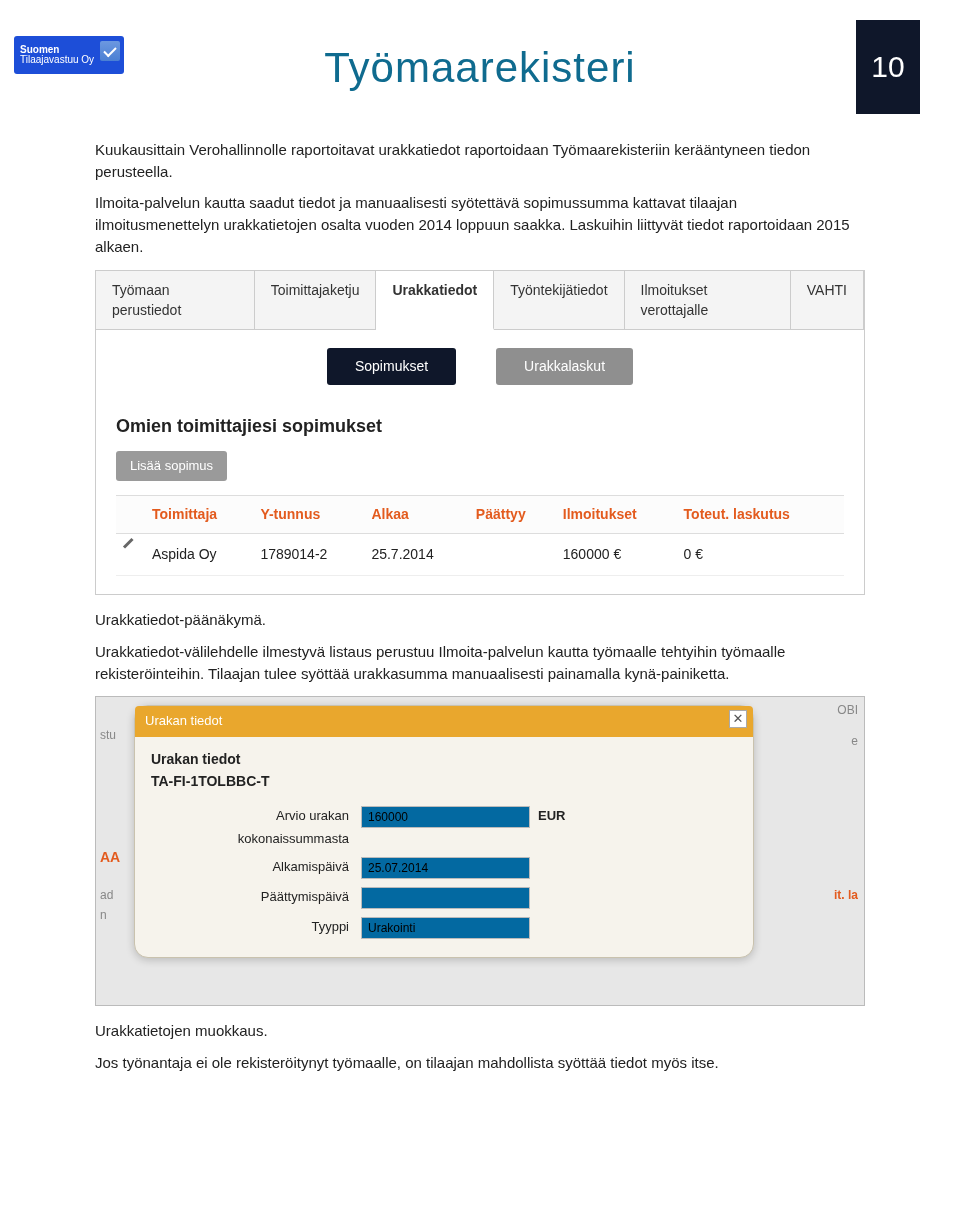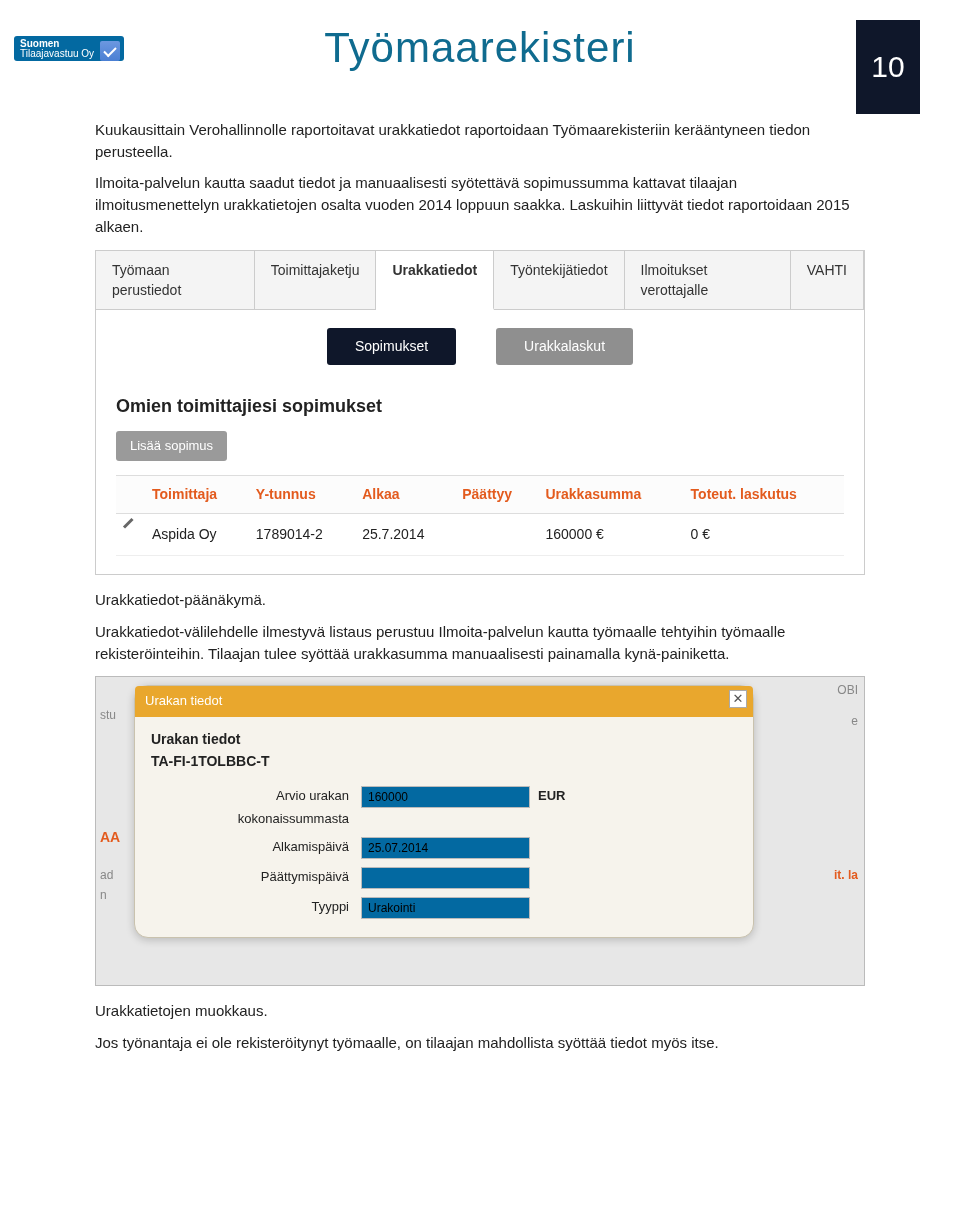--- a/index.html
+++ b/index.html
@@ -11,22 +11,22 @@
     font-size: 15px;
     line-height: 1.45;
   }
   .page-header {
     position: relative;
     padding: 18px 0 10px 0;
   }
   .logo-badge {
     position: absolute;
     left: 14px; top: 36px;
-    width: 110px; height: 25px;
-    background: #0369a1;
+    width: 110px; height: 38px;
+    background: #1d4ed8;
     border-radius: 3px;
     color: #fff;
     font-size: 10px;
     line-height: 1;
     padding: 4px 6px;
     display: flex; flex-direction: column; justify-content: center;
   }
   .logo-badge .l1 { font-weight: bold; }
   .logo-badge .l2 { font-size: 10px; }
   .logo-check {
@@ -38,20 +38,21 @@
     content:""; position:absolute; left:4px; top:6px; width:10px; height:5px;
     border-left:2px solid #fff; border-bottom:2px solid #fff;
     transform: rotate(-45deg);
   }
   .doc-title {
     text-align: center;
     font-size: 42px;
     font-weight: 400;
     color: #0f6b8f;
     letter-spacing: 1px;
+    margin-top: 20px;
   }
   .page-number {
     position: absolute;
     right: 40px; top: 20px;
     width: 64px; height: 94px;
     background: #0f172a;
     color: #fff;
     font-size: 30px;
     font-weight: 400;
     display: flex; align-items: center; justify-content: center;
@@ -246,21 +247,21 @@
       <h3>Omien toimittajiesi sopimukset</h3>
       <div class="btn-grey">Lisää sopimus</div>
       <table class="table1">
         <thead>
           <tr>
             <th style="width:30px"></th>
             <th>Toimittaja</th>
             <th>Y-tunnus</th>
             <th>Alkaa</th>
             <th>Päättyy</th>
-            <th>Urakkasumma</th>
+            <th>Ilmoitukset</th>
             <th>Toteut. laskutus</th>
           </tr>
         </thead>
         <tbody>
           <tr>
             <td><span class="pencil"></span></td>
             <td>Aspida Oy</td>
             <td>1789014-2</td>
             <td>25.7.2014</td>
             <td></td>

